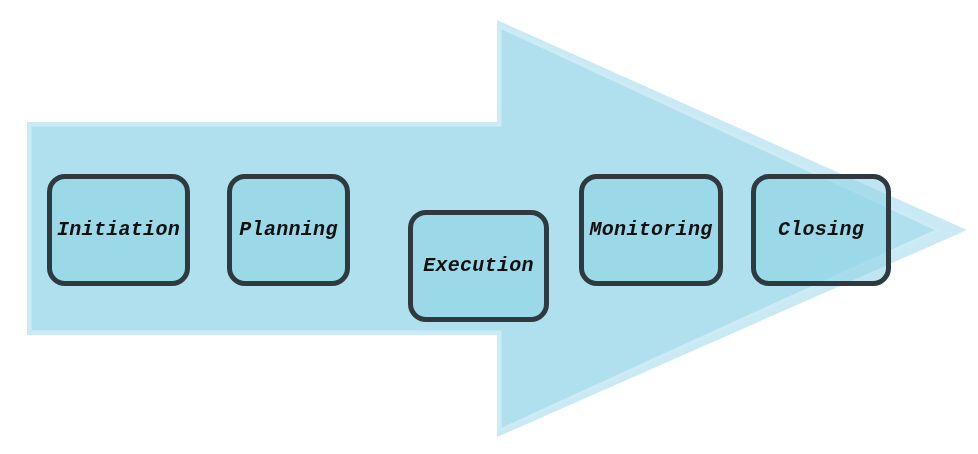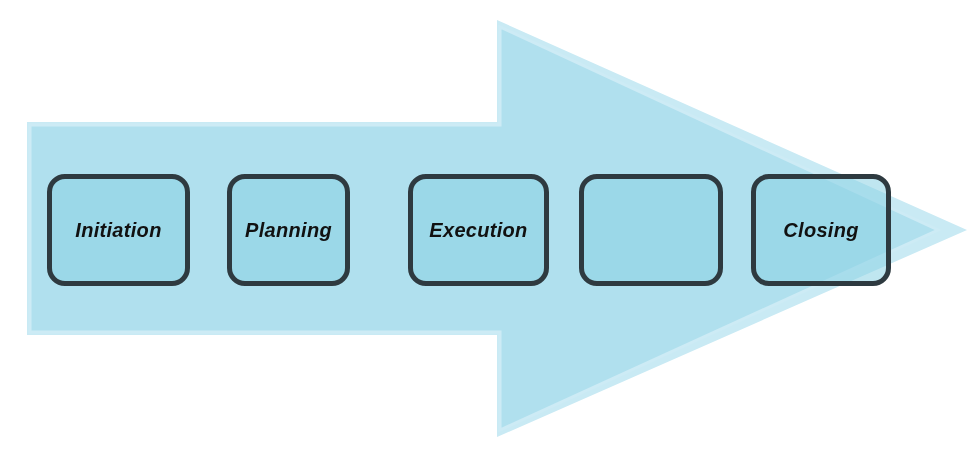--- a/index.html
+++ b/index.html
@@ -12,21 +12,21 @@
     --text: #111111;
   }
   * { margin: 0; padding: 0; box-sizing: border-box; }
   html, body { background: var(--bg); }
   .canvas {
     position: relative;
     width: 978px;
     height: 454px;
     background: var(--bg);
     overflow: hidden;
-    font-family: Liberation Sans, sans-serif;
+    font-family: Liberation Mono, monospace;
   }
   .arrow-svg {
     position: absolute;
     left: 0; top: 0;
     width: 978px; height: 454px;
     display: block;
   }
   .arrow-back  { fill: var(--arrow-back); }
   .arrow-front { fill: var(--arrow-fill); stroke: var(--arrow-edge); stroke-width: 3; }
   .stage {
@@ -47,21 +47,21 @@
     font-size: 20px;
     font-weight: 700;
     font-style: italic;
     line-height: 1.3;
     color: var(--text);
     letter-spacing: 0.3px;
     white-space: nowrap;
   }
   .stage-1 { left: 47px;  width: 143px; }
   .stage-2 { left: 227px; width: 123px; }
-  .stage-3 { left: 408px; width: 141px; }
+  .stage-3 { left: 408px; width: 141px; margin-top: 36px; }
   .stage-4 { left: 579px; width: 144px; }
   .stage-5 { left: 751px; width: 140px; }
 </style>
 </head>
 <body>
 
 <div class="canvas">
 
   <svg class="arrow-svg" viewBox="0 0 978 454" aria-hidden="true">
     <polygon class="arrow-back" points="27,122 497,122 497,20 967,230 497,437 497,335 27,335"></polygon>
@@ -77,20 +77,21 @@
     <span class="line">Planning</span>
     <span class="line"></span>
   </div>
 
   <div class="stage stage-3">
     <span class="line">Execution</span>
     <span class="line"></span>
   </div>
 
   <div class="stage stage-4">
+    <span class="line">Monitoring</span>
   </div>
 
   <div class="stage stage-5">
     <span class="line">Closing</span>
     <span class="line"></span>
   </div>
 
 </div>
 
 </body></html>

